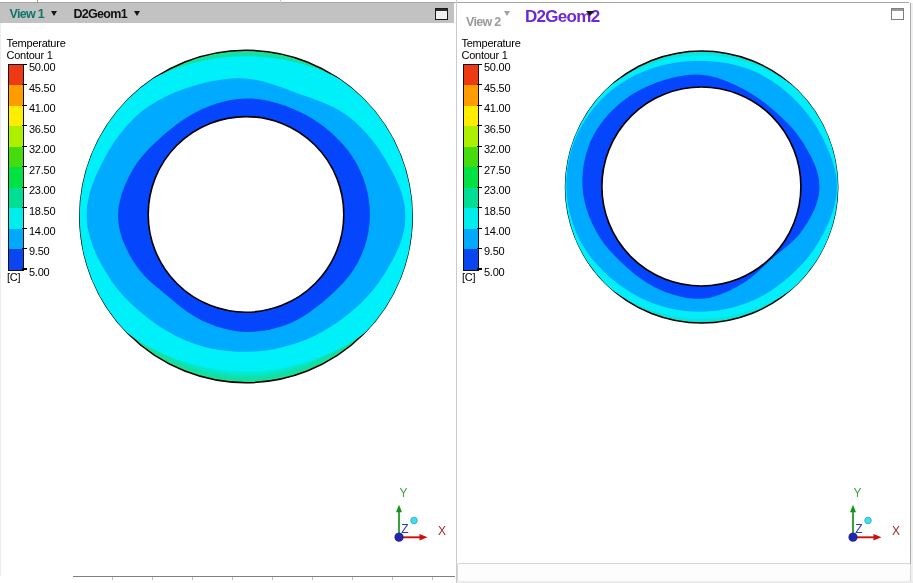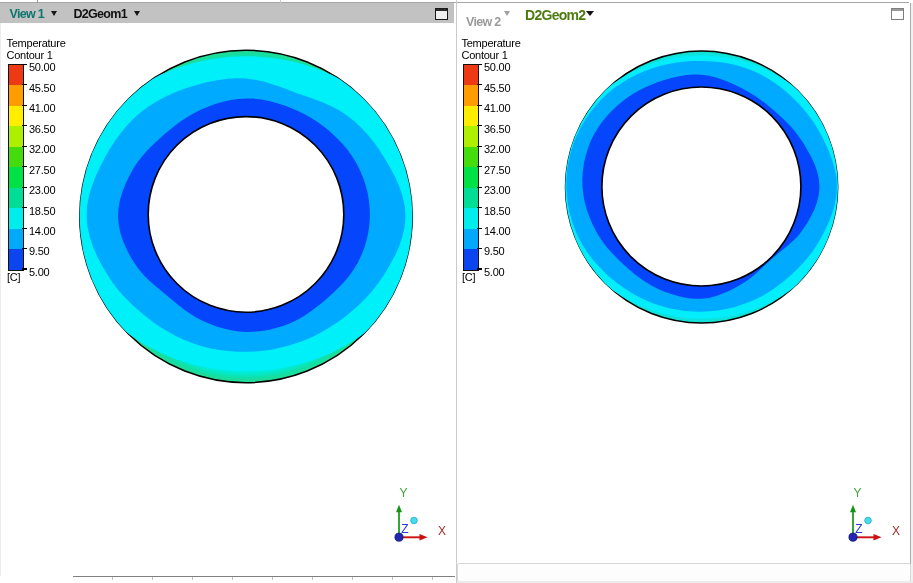--- a/index.html
+++ b/index.html
@@ -23,21 +23,21 @@
   <div class="tri" style="left:51.2px;top:11px;border-top:5.2px solid #161616;"></div>
   <div class="abs" style="left:73.5px;top:6.5px;font-size:12.5px;letter-spacing:-0.7px;font-weight:bold;color:#111;">D2Geom1</div>
   <div class="tri" style="left:133.8px;top:11px;border-top:5.2px solid #161616;"></div>
 
   <div class="abs" style="left:434.9px;top:8px;width:12.9px;height:12.1px;border:1.7px solid #1a1a1a;box-sizing:border-box;background:#f0f0f0;">
     <div style="position:absolute;left:0;top:0;width:100%;height:2.4px;background:#2a2a2a;"></div>
   </div>
 
   <div class="abs" style="left:466px;top:15px;font-size:12.5px;letter-spacing:-0.7px;font-weight:bold;color:#9b9b9b;text-align:center;">View 2</div>
   <div class="tri" style="left:504px;top:11px;border-top:5.2px solid #a0a0a0;"></div>
-  <div class="abs" style="left:525px;top:6.5px;font-size:14px;letter-spacing:-0.7px;font-weight:bold;color:#4d7c0f;">D2Geom2</div>
+  <div class="abs" style="left:525px;top:6.5px;font-size:17px;letter-spacing:-0.7px;font-weight:bold;color:#6d28d9;">D2Geom2</div>
   <div class="tri" style="left:586px;top:11px;border-left-width:4.2px;border-right-width:4.2px;border-top:5.6px solid #161616;"></div>
 
   <div class="abs" style="left:890.8px;top:8px;width:13.1px;height:11.8px;border:1.5px solid #7f7f7f;box-sizing:border-box;background:#ffffff;">
     <div style="position:absolute;left:0;top:0;width:100%;height:2.2px;background:#9a9a9a;"></div>
   </div>
 
   <div class="abs" style="left:455.5px;top:0;width:1.6px;height:583px;background:#cbcbcb;"></div>
 
   <div class="abs" style="left:0;top:23px;width:1px;height:553px;background:#ececec;"></div>
 

